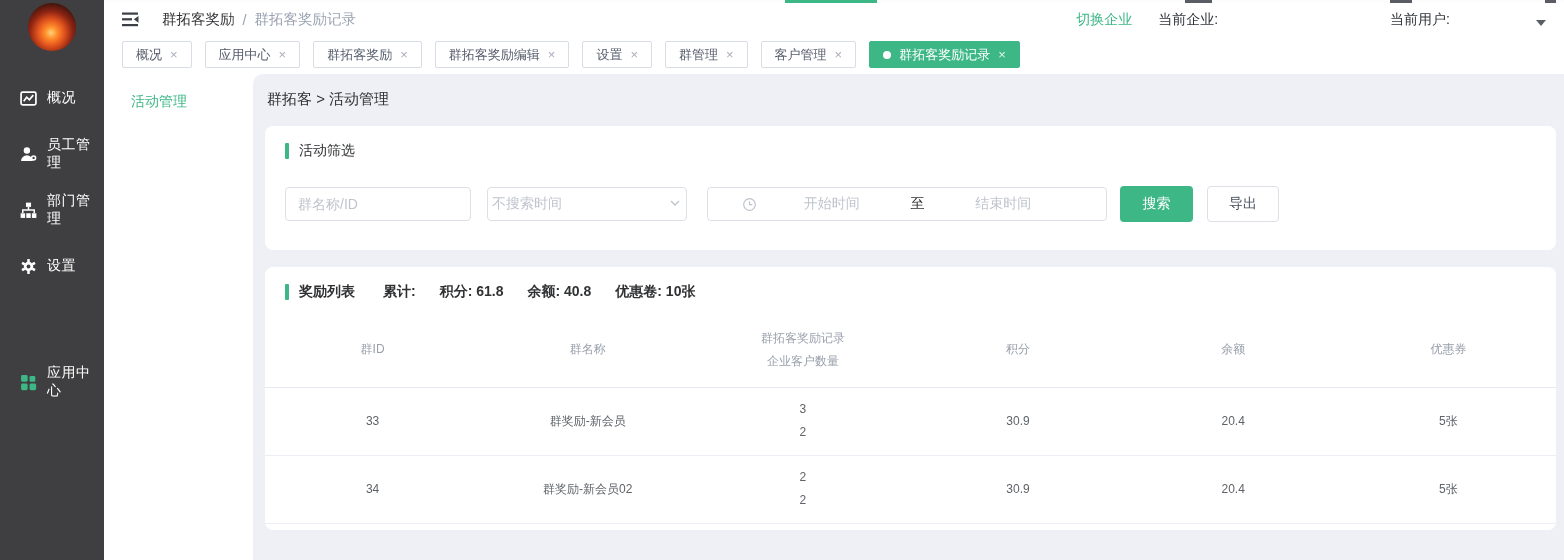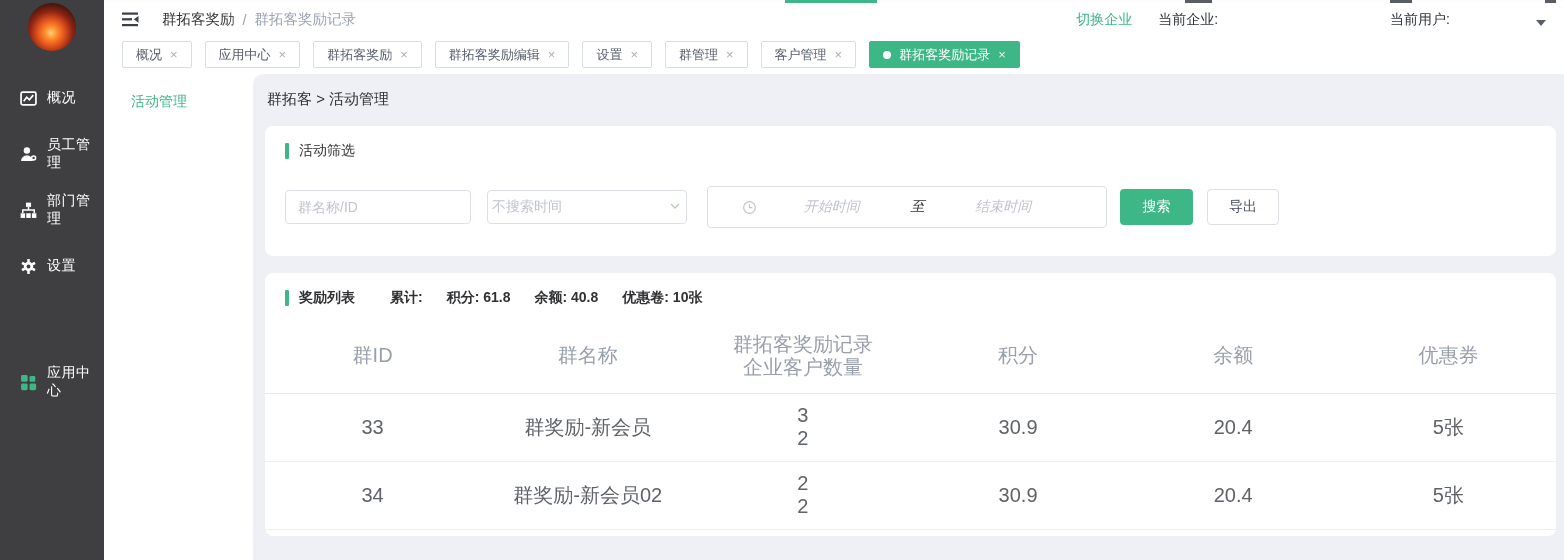--- a/index.html
+++ b/index.html
@@ -69,34 +69,34 @@
   .sec-title{display:flex;align-items:center;gap:10px;font-weight:normal;font-size:14px;color:var(--txt-dark);}
   .greenbar{width:4px;height:16px;background:var(--accent);border-radius:1px;flex:0 0 4px;}
 
   .filter-row{margin-top:26px;display:flex;align-items:center;}
   .inp{width:186px;height:34px;border:1px solid var(--border);border-radius:4px;padding:0 12px;font-size:14px;
     color:var(--txt-dark);outline:none;font-family:inherit;background:#fff;}
   .inp::placeholder{color:var(--placeholder);}
   .select{width:200px;height:34px;border:1px solid var(--border);border-radius:4px;margin-left:16px;
     display:flex;align-items:center;justify-content:space-between;padding:0 4px;cursor:pointer;background:#fff;}
   .select .val{color:var(--placeholder);}
-  .daterange{width:400px;height:42px;border:1px solid var(--border);border-radius:4px;margin-left:20px;
-    display:flex;align-items:center;padding:0 28px;background:#fff;cursor:text;font-style:italic;}
+  .daterange{width:400px;height:34px;border:1px solid var(--border);border-radius:4px;margin-left:20px;
+    display:flex;align-items:center;padding:0 28px;background:#fff;cursor:text;}
   .daterange .ph{flex:1;text-align:center;color:var(--placeholder);}
   .daterange .to{color:var(--txt-dark);padding:0 4px;}
   .btn-search{margin-left:13px;width:73px;height:36px;background:var(--accent);color:#fff;border:none;
     border-radius:4px;font-size:14px;cursor:pointer;font-family:inherit;}
   .btn-export{margin-left:14px;width:72px;height:36px;background:#fff;color:#46505c;border:1px solid var(--border);
     border-radius:4px;font-size:14px;cursor:pointer;font-family:inherit;}
 
   .card.rewards{margin-top:17px;padding:16px 0 6px 0;}
-  .rewards-head{display:flex;align-items:center;padding:0 20px;gap:35px;}
+  .rewards-head{display:flex;align-items:center;padding:0 20px;gap:28px;}
   .rw-title{display:flex;align-items:center;gap:10px;font-weight:bold;color:var(--txt-dark);}
   .rw-stats{display:flex;gap:24px;font-weight:bold;color:var(--txt-dark);}
-  table{width:100%;border-collapse:collapse;table-layout:fixed;margin-top:12px;font-size:20px;}
+  table{width:100%;border-collapse:collapse;table-layout:fixed;margin-top:12px;font-size:12px;}
   thead th{font-weight:normal;color:var(--txt-gray);height:74px;vertical-align:middle;text-align:center;
     border-bottom:1px solid #e6e9f0;line-height:23px;}
   tbody td{color:var(--txt-body);text-align:center;height:68px;border-bottom:1px solid var(--border-light);
     line-height:23px;}
 </style>
 </head>
 <body>
 
 <div class="sidebar">
   <div class="avatar-wrap">

